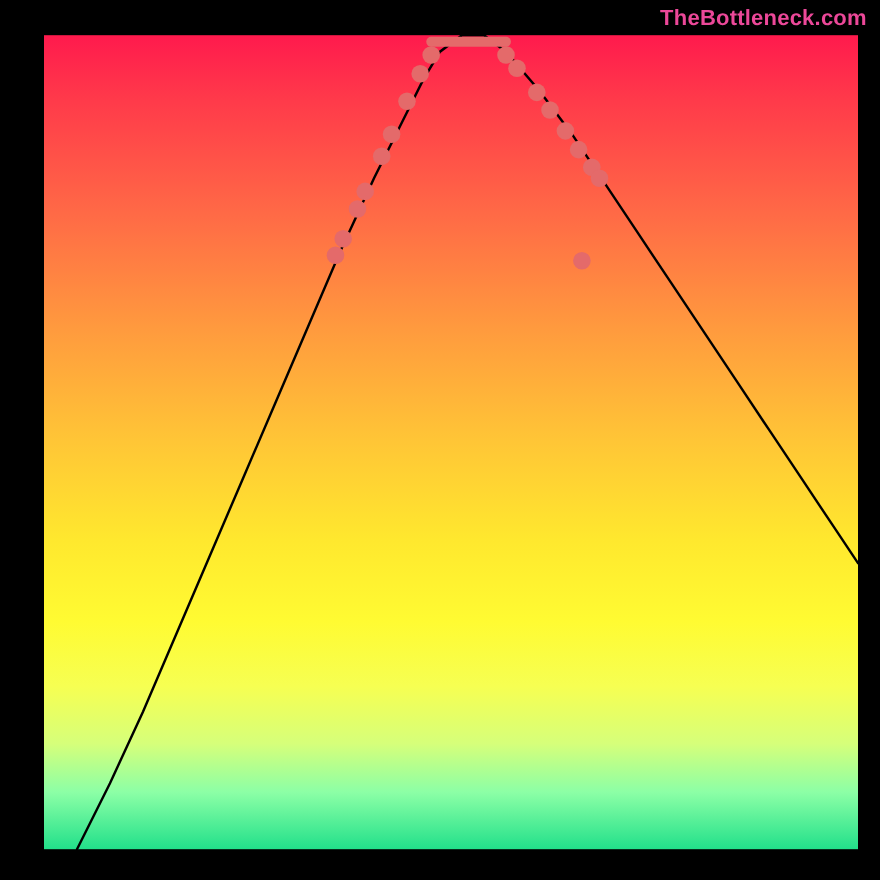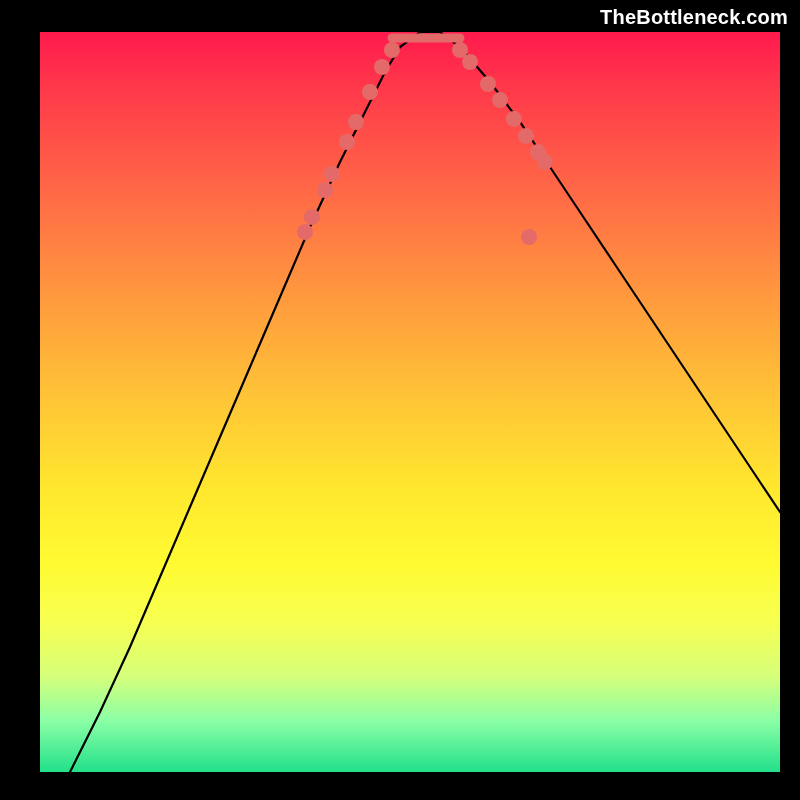--- a/index.html
+++ b/index.html
@@ -39,21 +39,21 @@
       #22e08a 100%
     );
   }
   .watermark {
     position: absolute;
     right: 12px;
     top: 6px;
     font-family: Arial, Helvetica, sans-serif;
     font-size: 20px;
     font-weight: 600;
-    color: #ffffff;
+    color: #ec4899;
     letter-spacing: 0.2px;
   }
   svg.curve {
     position: absolute;
     left: 0;
     top: 0;
     width: 740px;
     height: 740px;
     overflow: visible;
   }

